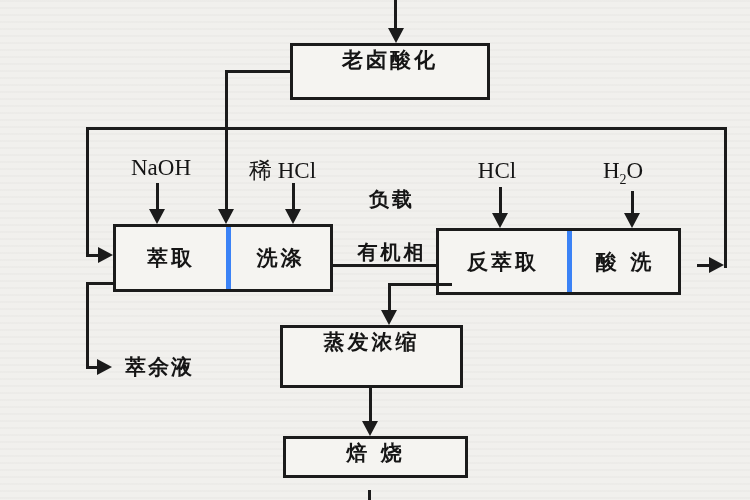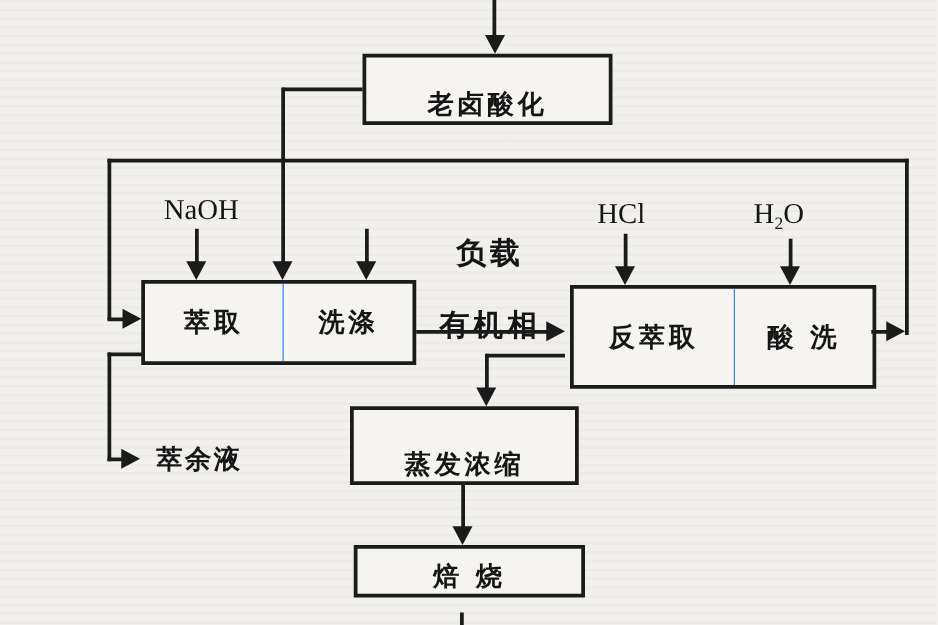--- a/index.html
+++ b/index.html
@@ -8,47 +8,47 @@
     width:750px;height:500px;
     background:#f1f0ed;
     background-image:repeating-linear-gradient(180deg, rgba(0,0,0,0.018) 0 2px, rgba(255,255,255,0.015) 2px 7px);
     overflow:hidden;
     font-family:"DejaVu Sans","Liberation Sans",sans-serif;
     color:#151515;
   }
   .box{
     position:absolute;box-sizing:border-box;
     border:3px solid #1b1b1b;background:#f5f4f1;
-    display:flex;align-items:flex-end;justify-content:center;
+    display:flex;align-items:flex-start;justify-content:center;
   }
   .box .lbl{
     font-weight:bold;font-size:21px;letter-spacing:3px;
     font-family:"DejaVu Sans","Liberation Sans",sans-serif;
     white-space:pre;
   }
   .split{padding:0;}
   .cell{display:flex;align-items:center;justify-content:center;height:100%;box-sizing:border-box;}
-  .cell-b{border-left:1px solid #3b82f6;}
+  .cell-b{border-left:5px solid #3b82f6;}
   .hline,.vline{position:absolute;background:#1b1b1b;}
   .hline{height:3px;}
   .vline{width:3px;}
   .arr{position:absolute;width:0;height:0;}
   .arr.down{border-left:8px solid transparent;border-right:8px solid transparent;border-top:15px solid #1b1b1b;}
   .arr.right{border-top:8px solid transparent;border-bottom:8px solid transparent;border-left:15px solid #1b1b1b;}
   .chem{
     position:absolute;font-family:"Liberation Serif","DejaVu Serif",serif;
     font-weight:normal;font-size:23px;text-align:center;white-space:nowrap;
   }
   .chem sub{font-size:14px;}
   .freecjk{
     position:absolute;font-weight:bold;font-size:21px;
     text-align:right;white-space:nowrap;letter-spacing:2px;
   }
   .loaded{position:absolute;left:340px;top:186px;width:104px;text-align:center;
-    font-weight:bold;font-size:24px;letter-spacing:3px;}
+    font-weight:bold;font-size:20px;letter-spacing:3px;}
   .loaded .l1{margin-bottom:26px;}
 </style>
 </head>
 <body>
 
 <div class="stage">
 
   <div class="vline" style="left:394px;top:0;height:30px"></div>
   <div class="arr down" style="left:388px;top:28px"></div>
 
@@ -63,20 +63,21 @@
   <div class="hline" style="left:86px;top:127px;width:641px"></div>
   <div class="vline" style="left:724px;top:127px;height:141px"></div>
   <div class="vline" style="left:86px;top:127px;height:129px"></div>
   <div class="hline" style="left:86px;top:254px;width:14px"></div>
   <div class="arr right" style="left:98px;top:247px"></div>
 
   <div class="chem" style="left:118px;top:155px;width:86px">NaOH</div>
   <div class="vline" style="left:156px;top:183px;height:28px"></div>
   <div class="arr down" style="left:149px;top:209px"></div>
 
+  <div class="chem" style="left:235px;top:155px;width:95px">稀 HCl</div>
   <div class="vline" style="left:292px;top:183px;height:28px"></div>
   <div class="arr down" style="left:285px;top:209px"></div>
 
   <div class="box split" style="left:113px;top:224px;width:220px;height:68px">
     <div class="cell cell-a" style="width:110px">
       <span class="lbl">萃取</span>
     </div>
     <div class="cell cell-b" style="width:104px">
       <span class="lbl">洗涤</span>
     </div>
@@ -96,21 +97,21 @@
   <div class="arr right" style="left:437px;top:257px"></div>
 
   <div class="chem" style="left:467px;top:158px;width:60px">HCl</div>
   <div class="vline" style="left:499px;top:187px;height:28px"></div>
   <div class="arr down" style="left:492px;top:213px"></div>
 
   <div class="chem" style="left:592px;top:158px;width:62px"><span>H</span><sub>2</sub><span>O</span></div>
   <div class="vline" style="left:631px;top:191px;height:24px"></div>
   <div class="arr down" style="left:624px;top:213px"></div>
 
-  <div class="box split" style="left:456px;top:228px;width:245px;height:83px">
+  <div class="box split" style="left:436px;top:228px;width:245px;height:67px">
     <div class="cell cell-a" style="width:128px">
       <span class="lbl">反萃取</span>
     </div>
     <div class="cell cell-b" style="width:111px">
       <span class="lbl">酸 洗</span>
     </div>
   </div>
 
   <div class="hline" style="left:697px;top:264px;width:14px"></div>
   <div class="arr right" style="left:709px;top:257px"></div>

